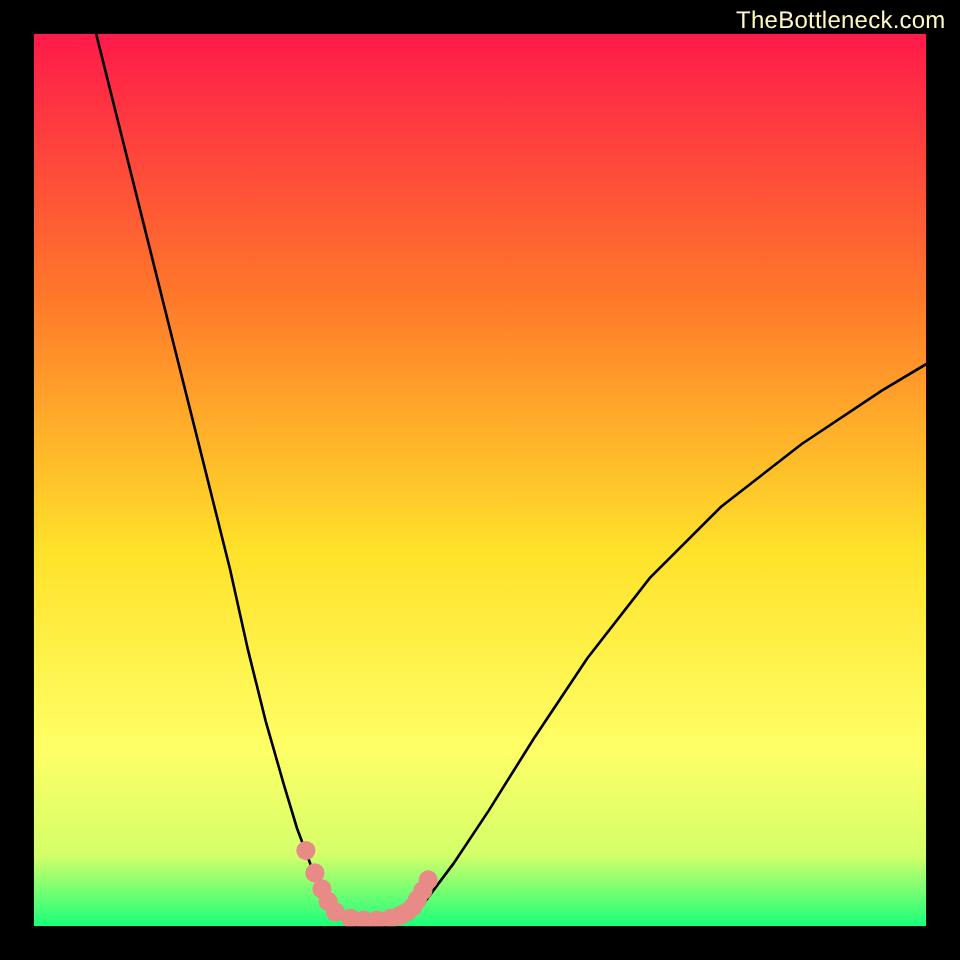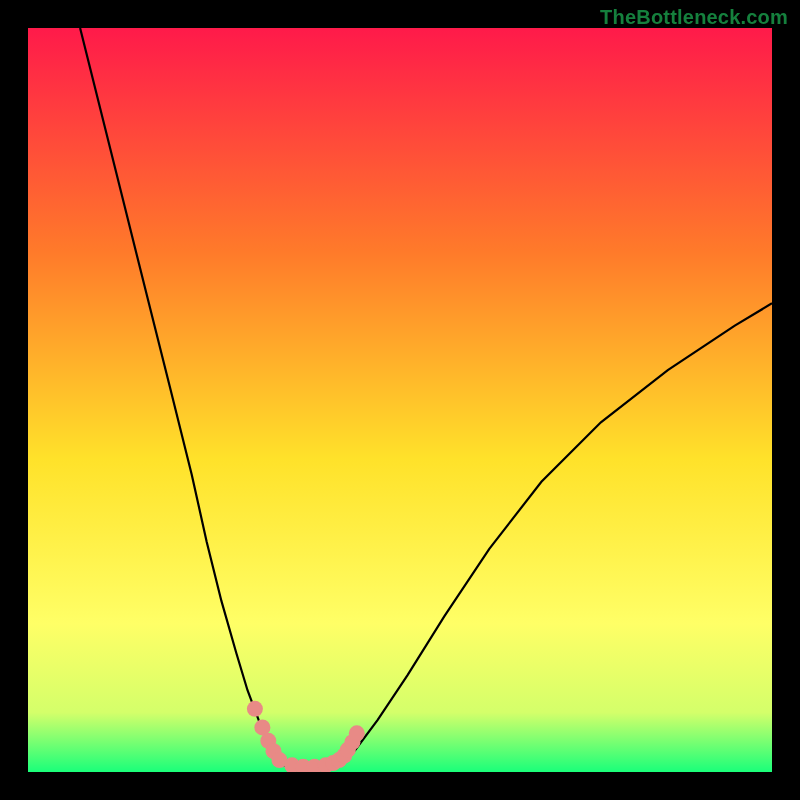--- a/index.html
+++ b/index.html
@@ -22,23 +22,23 @@
     left: 28px;
     top: 28px;
     width: 744px;
     height: 744px;
     overflow: hidden;
   }
   .watermark {
     position: absolute;
     top: 6px;
     right: 12px;
-    color: #15803d;
+    color: #fef9c3;
     font-size: 20px;
-    font-weight: 700;
+    font-weight: 400;
     letter-spacing: 0.2px;
   }
   svg { display: block; }
 </style>
 </head>
 <body>
 
 <div class="frame">
 
   <div class="watermark">TheBottleneck.com</div>

